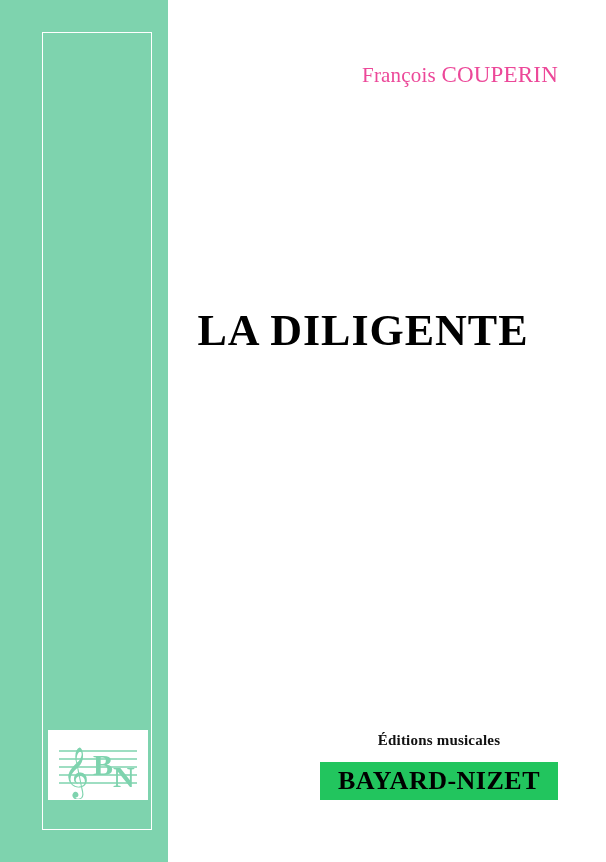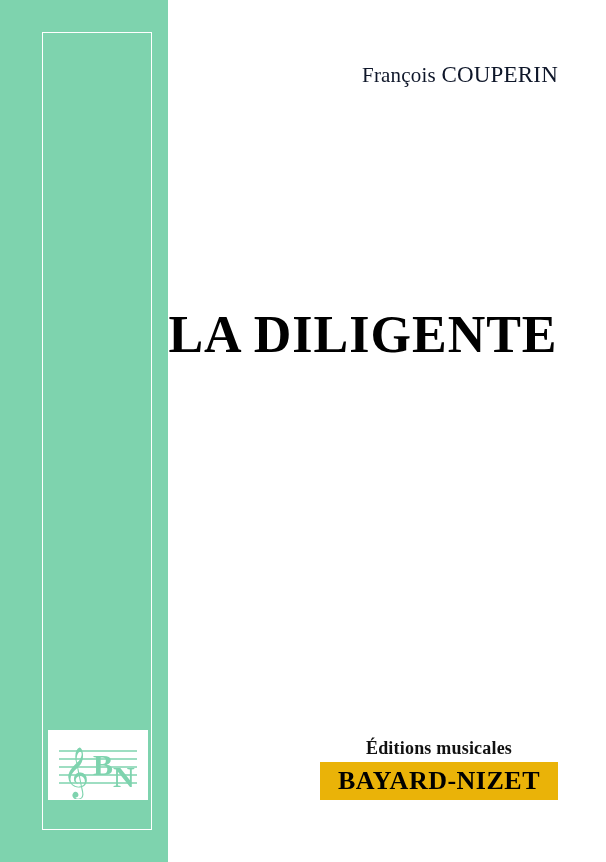--- a/index.html
+++ b/index.html
@@ -55,38 +55,38 @@
     width: 438px;
     height: 862px;
   }
   
   .composer {
     position: absolute;
     right: 48px;
     top: 62px;
     font-size: 21px;
     letter-spacing: 0.2px;
-    color: #0f172a;
+    color: #ec4899;
     text-align: right;
     white-space: nowrap;
   }
   .composer .first {
     font-variant: normal;
   }
   .composer .last {
     font-size: 23px;
   }
   
   .title {
     position: absolute;
     left: 0;
     right: 48px;
     top: 305px;
     text-align: center;
-    font-size: 52px;
+    font-size: 44px;
     font-weight: bold;
     letter-spacing: 1px;
     color: #000000;
   }
   
   .subtitle {
     position: absolute;
     left: 0;
     right: 48px;
     top: 410px;
@@ -111,28 +111,28 @@
   }
   
   .publisher {
     position: absolute;
     right: 48px;
     bottom: 62px;
     width: 238px;
     text-align: center;
   }
   .publisher-line1 {
-    font-size: 18px;
+    font-size: 15px;
     font-weight: bold;
     color: #111111;
-    margin-bottom: 3px;
+    margin-bottom: 13px;
     letter-spacing: 0.2px;
   }
   .publisher-badge {
-    background: #eab308;
+    background: #22c55e;
     color: #000000;
     font-size: 26px;
     font-weight: bold;
     letter-spacing: 0.5px;
     padding: 5px 0 6px 0;
     line-height: 1.05;
   }
   
   .logo-box {
     position: absolute;

